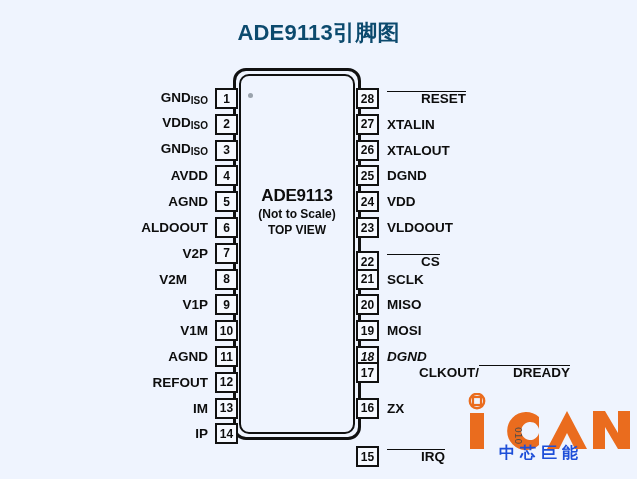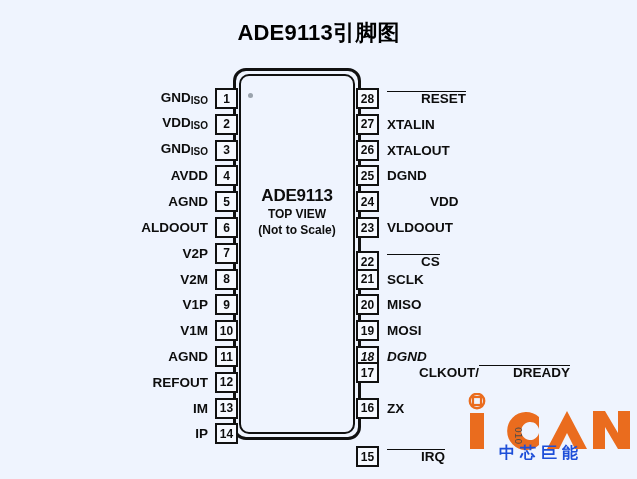--- a/index.html
+++ b/index.html
@@ -23,21 +23,21 @@
 
   
   #title {
     position: absolute;
     left: 0;
     top: 18px;
     width: 637px;
     text-align: center;
     font-size: 22px;
     font-weight: bold;
-    color: #000000;
+    color: #0c4a6e;
     letter-spacing: 0.2px;
   }
 
   
   #diagram {
     position: absolute;
     left: 0;
     top: 0;
     width: 637px;
     height: 479px;
@@ -204,22 +204,22 @@
   <div id="diagram">
 
     <div id="chip-body">
       <div id="chip-body-inner"></div>
     </div>
 
     <div id="pin1-dot"></div>
 
     <div id="chip-text">
       <div id="chip-part">ADE9113</div>
+      <div id="chip-scale">(Not to Scale)</div>
       <div id="chip-view">TOP VIEW</div>
-      <div id="chip-scale">(Not to Scale)</div>
     </div>
 
     <div id="left-pins">
         <div class="pin-row left" style="top: 88px;">
           <div class="pin-label"><span>GND</span><span class="sub">ISO</span></div>
           <div class="pin-box">1</div>
         </div>
         <div class="pin-row left" style="top: 113.8px;">
           <div class="pin-label"><span>VDD</span><span class="sub">ISO</span></div>
           <div class="pin-box">2</div>
@@ -237,21 +237,21 @@
           <div class="pin-box">5</div>
         </div>
         <div class="pin-row left" style="top: 217px;">
           <div class="pin-label"><span>ALDOOUT</span></div>
           <div class="pin-box">6</div>
         </div>
         <div class="pin-row left" style="top: 242.8px;">
           <div class="pin-label"><span>V2P</span></div>
           <div class="pin-box">7</div>
         </div>
-        <div class="pin-row left" style="top: 268.6px;">
+        <div class="pin-row left" style="top: 268.6px; gap: 21px;">
           <div class="pin-label"><span>V2M</span></div>
           <div class="pin-box">8</div>
         </div>
         <div class="pin-row left" style="top: 294.4px;">
           <div class="pin-label"><span>V1P</span></div>
           <div class="pin-box">9</div>
         </div>
         <div class="pin-row left" style="top: 320.2px;">
           <div class="pin-label"><span>V1M</span></div>
           <div class="pin-box">10</div>
@@ -283,21 +283,21 @@
           <div class="pin-label"><span>XTALIN</span></div>
         </div>
         <div class="pin-row right" style="top: 139.6px;">
           <div class="pin-box">26</div>
           <div class="pin-label"><span>XTALOUT</span></div>
         </div>
         <div class="pin-row right" style="top: 165.4px;">
           <div class="pin-box">25</div>
           <div class="pin-label"><span>DGND</span></div>
         </div>
-        <div class="pin-row right" style="top: 191.2px; gap: 43px;">
+        <div class="pin-row right" style="top: 191.2px;">
           <div class="pin-box">24</div>
           <div class="pin-label"><span>VDD</span></div>
         </div>
         <div class="pin-row right" style="top: 217px;">
           <div class="pin-box">23</div>
           <div class="pin-label"><span>VLDOOUT</span></div>
         </div>
         <div class="pin-row right" style="top: 251px;">
           <div class="pin-box">22</div>
           <div class="pin-label"><span class="ovl">CS</span></div>

